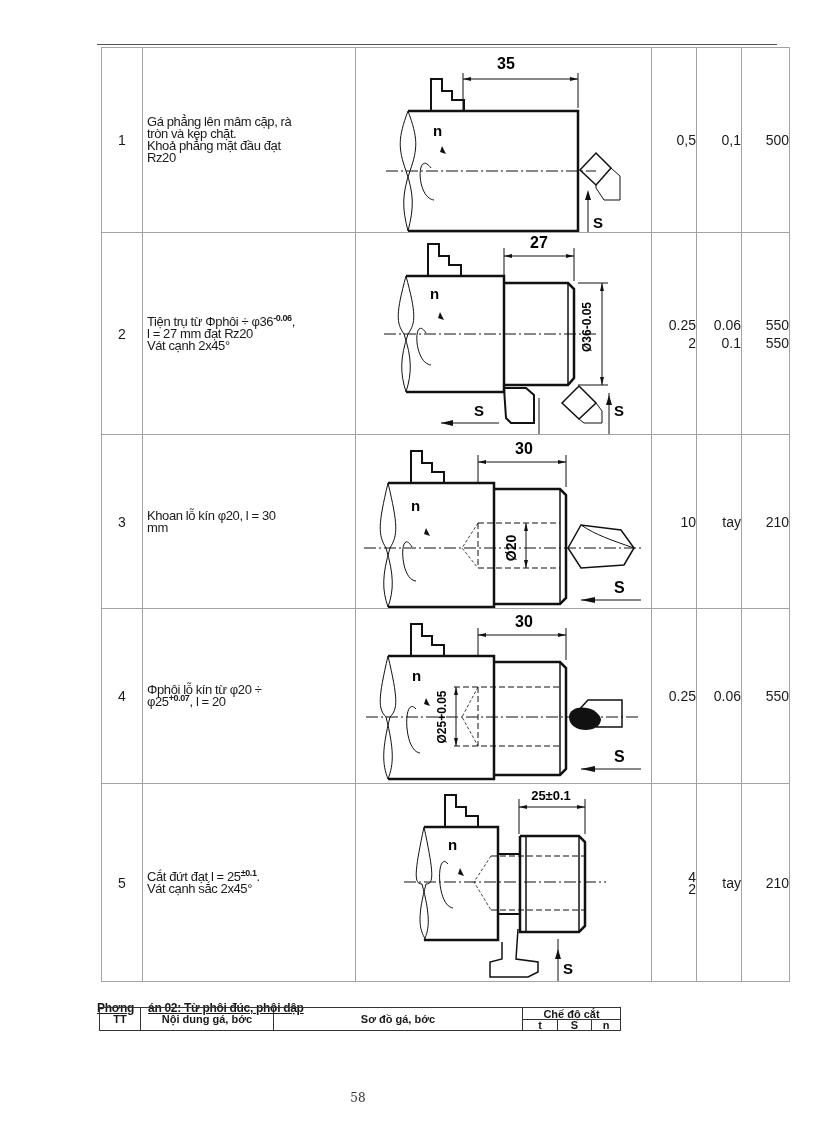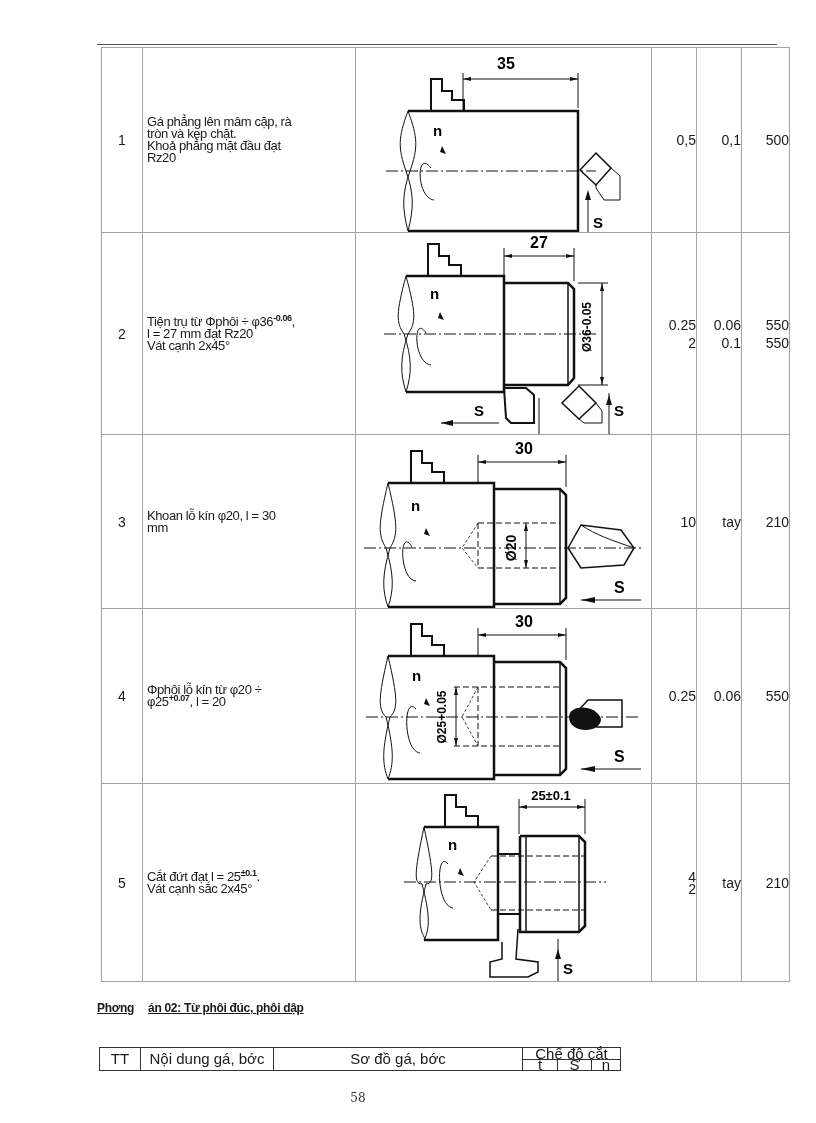--- a/index.html
+++ b/index.html
@@ -13,21 +13,21 @@
   td.fig { width:295px; position:relative; }
   td.num { width:44px; text-align:right; font-size:14px; }
   td.num.last { width:47px; }
   .desc span { display:block; }
   sup { font-size:9px; line-height:0; font-weight:bold; }
   .num-stack { line-height:18px; }
   .num-stack.tight { line-height:12px; }
   svg { display:block; }
   .caption { position:absolute; left:97px; top:1001px; font-size:12px; font-weight:bold; text-decoration:underline; letter-spacing:-0.3px; }
   .caption .gap { display:inline-block; width:14px; }
-  table.next { position:absolute; left:99px; top:1047px; border-collapse:collapse; table-layout:fixed; font-size:15px; font-weight:normal; }
+  table.next { position:absolute; left:99px; top:1007px; border-collapse:collapse; table-layout:fixed; font-size:11px; font-weight:bold; }
   table.next td { border:1px solid #333; padding:0; text-align:center; height:10px; line-height:10px; }
   .pageno { position:absolute; left:0; width:716px; top:1091px; text-align:center; font-family:"DejaVu Serif", serif; font-size:12px; color:#333; }
 </style>
 </head>
 <body>
 
 <div class="topline"></div>
 
 <table class="main">
 

